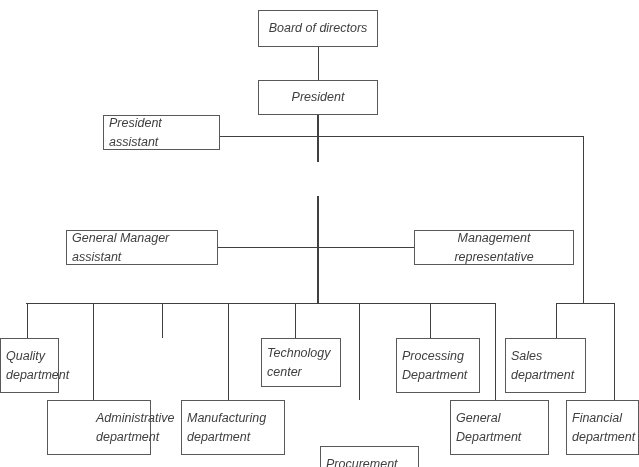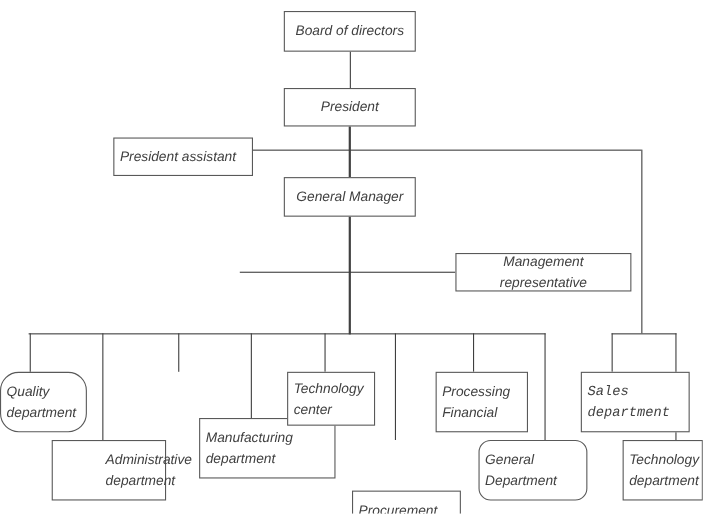--- a/index.html
+++ b/index.html
@@ -84,63 +84,63 @@
   <div class="edge v" style="left:614px; top:303px; height:97px;"></div>
 
   <div class="node" style="left:258px; top:10px; width:120px; height:37px;">
     <span class="node-label">Board of directors</span>
   </div>
 
   <div class="node" style="left:258px; top:80px; width:120px; height:35px;">
     <span class="node-label">President</span>
   </div>
 
-  <div class="node align-left" style="left:103px; top:125px; width:127px; height:35px;">
+  <div class="node align-left" style="left:103px; top:115px; width:117px; height:35px;">
     <span class="node-label">President assistant</span>
   </div>
 
-  <div class="node" style="left:258px; top:161px; width:120px; height:36px;">
-    <span class="node-label">General Manager</span>
+
+  <div class="node align-left" style="left:66px; top:230px; width:152px; height:35px;">
+    <span class="node-label">General Manager assistant</span>
   </div>
-
 
   <div class="node align-left" style="left:414px; top:230px; width:160px; height:35px;text-align:center;">
     <span class="node-label">Management representative</span>
   </div>
 
-  <div class="node align-left" style="left:0px; top:338px; width:79px; height:55px;border-radius:17px;">
+  <div class="node align-left" style="left:0px; top:338px; width:59px; height:55px;">
     <span class="node-label">Quality department</span>
   </div>
 
   <div class="node align-left" style="left:47px; top:400px; width:104px; height:55px;padding-left:48px;">
     <span class="node-label">Administrative department</span>
   </div>
 
 
-  <div class="node align-left" style="left:181px; top:380px; width:124px; height:55px;">
+  <div class="node align-left" style="left:181px; top:400px; width:104px; height:55px;">
     <span class="node-label">Manufacturing department</span>
   </div>
 
   <div class="node align-left" style="left:261px; top:338px; width:80px; height:49px;">
     <span class="node-label">Technology center</span>
   </div>
 
   <div class="node align-left" style="left:320px; top:400px; width:99px; height:55px;margin-top:46px;">
     <span class="node-label">Procurement Department</span>
   </div>
 
   <div class="node align-left" style="left:396px; top:338px; width:84px; height:55px;">
-    <span class="node-label">Processing Financial</span>
+    <span class="node-label">Processing Department</span>
   </div>
 
-  <div class="node align-left" style="left:435px; top:400px; width:99px; height:55px;border-radius:11px;">
+  <div class="node align-left" style="left:450px; top:400px; width:99px; height:55px;">
     <span class="node-label">General Department</span>
   </div>
 
-  <div class="node align-left" style="left:528px; top:338px; width:99px; height:55px;font-family:Liberation Mono, monospace;">
+  <div class="node align-left" style="left:505px; top:338px; width:81px; height:55px;">
     <span class="node-label">Sales department</span>
   </div>
 
   <div class="node align-left" style="left:566px; top:400px; width:73px; height:55px;">
-    <span class="node-label">Technology department</span>
+    <span class="node-label">Financial department</span>
   </div>
 
 </div>
 
 </body></html>

